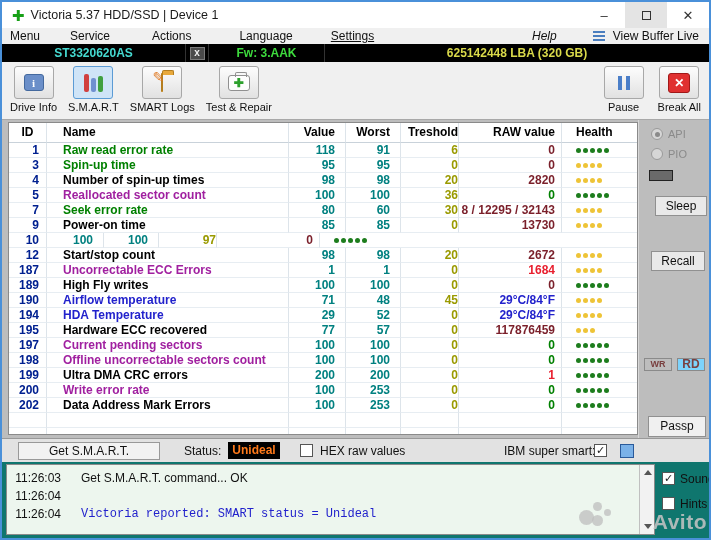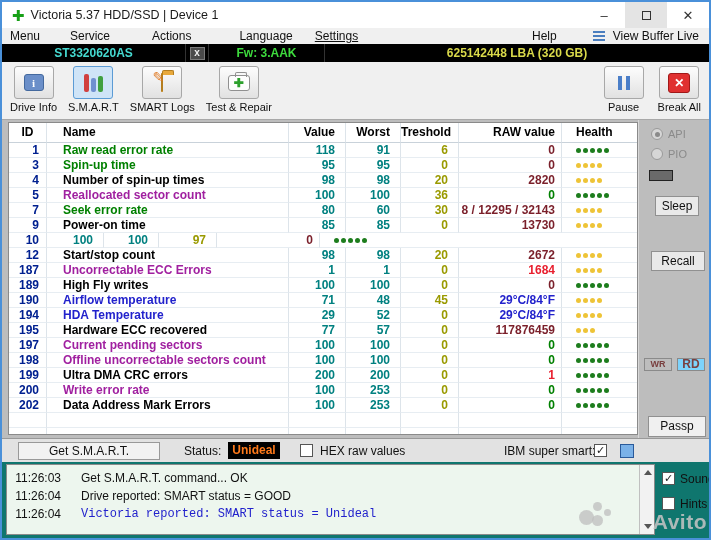--- a/index.html
+++ b/index.html
@@ -17,22 +17,22 @@
   .title-text { font-size: 12.5px; color: #1a1a1a; }
   .win-controls { margin-left: auto; display: flex; height: 100%; }
   .win-btn { width: 42px; height: 100%; display: flex; align-items: center; justify-content: center; font-size: 13px; color: #333; }
   .win-btn.max { background: #e4e4e4; }
   .max-glyph { width: 9px; height: 9px; border: 1px solid #333; display: block; }
 
   
   .menubar { height: 16px; background: #f0f0f0; display: flex; align-items: center; font-size: 12px; color: #111; }
   .menu-item { padding: 0 4px; }
   .mi-menu { margin-left: 4px; } .mi-service { margin-left: 22px; } .mi-actions { margin-left: 34px; }
-  .mi-language { margin-left: 40px; } .mi-settings { margin-left: 14px; text-decoration: underline; }
-  .menu-help { margin-left: auto; padding: 16px 4px; }
+  .mi-language { margin-left: 40px; } .mi-settings { margin-left: 30px; text-decoration: underline; }
+  .menu-help { margin-left: auto; padding: 16px 4px; font-style: italic; }
   .vbl-icon { width: 12px; height: 10px; margin-left: 32px;
     background: repeating-linear-gradient(#4a7ebf 0 2px, transparent 2px 4px); }
   .vbl-label { margin: 0 6px 0 4px; }
 
   
   .infobar { height: 18px; background: #000; display: flex; align-items: stretch; font-size: 12px; font-weight: bold; }
   .info-seg { display: flex; align-items: center; justify-content: center; border-right: 1px solid #333; }
   .seg-model { width: 184px; color: #45d9d0; }
   .seg-serial { width: 157px; color: #e8e8e8; }
   .seg-x { width: 23px; }
@@ -84,41 +84,41 @@
   .table-panel { position: absolute; left: 6px; top: 2px; width: 630px; height: 313px;
     background: #fff; border: 1px solid #8a8a8a; overflow: hidden; font-weight: bold; }
   .t-row { display: flex; height: 15px; line-height: 14px; font-size: 12px; }
   .t-head { height: 20px; line-height: 19px; }
   .t-cell { border-right: 1px solid #dde4ea; border-bottom: 1px solid #e7edf2; overflow: hidden; white-space: nowrap; }
   .t-head .t-cell { border-bottom: 1px solid #c9d2da; color: #000; }
   .c-id     { width: 38px;  text-align: right; padding-right: 7px; color: #002090; }
   .c-name   { width: 242px; text-align: left;  padding-left: 16px; }
   .c-val    { width: 57px;  text-align: right; padding-right: 10px; color: #008080; }
   .c-worst  { width: 55px;  text-align: right; padding-right: 10px; color: #008080; }
-  .c-tresh  { width: 58px;  text-align: right; padding-right: 10px; color: #9a9a00; }
+  .c-tresh  { width: 58px;  text-align: right; color: #9a9a00; }
   .c-raw    { width: 103px; text-align: right; padding-right: 6px; }
   .c-health { flex: 1; padding-left: 14px; display: flex; align-items: center; border-right: none; }
   .t-head .c-id { text-align: center; padding-right: 0; color: #000; }
   .t-head .c-val, .t-head .c-worst, .t-head .c-tresh, .t-head .c-raw { color: #000; }
   .t-head .c-health { padding-left: 14px; }
   .nc-green { color: #008000; } .nc-black { color: #000; } .nc-purple { color: #a020a0; } .nc-blue { color: #2222cc; }
   .rc-maroon { color: #7a1f2a; } .rc-green { color: #008000; } .rc-red { color: #e81f2e; } .rc-blue { color: #2222cc; }
   .dot { display: inline-block; width: 5px; height: 5px; border-radius: 50%; margin-right: 2px; }
   .dc-green .dot { background: #1d7d1d; } .dc-yellow .dot { background: #eec437; }
 
   .right-panel { position: absolute; right: 0; top: 0; width: 71px; height: 318px; background: #bdbdbd;
     border-left: 1px solid #d8d8d8; font-size: 11px; color: #8a8a8a; }
   .radio-row { position: absolute; left: 12px; display: flex; align-items: center; gap: 5px; }
   .radio { width: 12px; height: 12px; border-radius: 50%; background: #d6d6d6; border: 1px solid #9a9a9a;
     display: flex; align-items: center; justify-content: center; }
   .radio.on::after { content: ""; width: 5px; height: 5px; border-radius: 50%; background: #8a8a8a; }
   .led-rect { position: absolute; left: 10px; top: 50px; width: 24px; height: 11px; background: #6a6a6a; border: 1px solid #222; }
   .panel-btn { position: absolute; background: #e9e9e9; border: 1px solid #909090;
     font-size: 12px; color: #111; text-align: center; line-height: 18px; }
-  .btn-sleep  { left: 16px; top: 76px;  width: 44px; height: 20px; }
+  .btn-sleep  { left: 16px; top: 76px;  width: 52px; height: 20px; }
   .btn-recall { left: 12px; top: 131px; width: 54px; height: 20px; }
   .btn-wr { left: 5px;  top: 238px; width: 28px; height: 13px; font-size: 9px; line-height: 11px;
     color: #7a4040; background: #bdbdbd; border: 1px solid #8a8a8a; font-weight: bold; }
   .btn-rd { left: 38px; top: 238px; width: 28px; height: 13px; font-size: 12px; line-height: 11px;
     color: #7a4040; background: #7dd3fc; border: 1px solid #8a8a8a; font-weight: bold; }
   .btn-passp { left: 9px; top: 296px; width: 58px; height: 21px; background: #f0f0f0; }
 
   
   .controlbar { position: relative; height: 24px; background: #e2e2e2; border-top: 1px solid #999; font-size: 12px; color: #111; }
   .btn-get-smart { position: absolute; left: 16px; top: 3px; width: 142px; height: 18px;
@@ -577,21 +577,20 @@
 
   <div class="bottom">
     <div class="log-box">
       <div id="log-lines">
           <div class="log-line" style="top: 6px;">
             <span class="log-time">11:26:03</span>
             <span class="log-text lc-black">Get S.M.A.R.T. command... OK</span>
           </div>
           <div class="log-line" style="top: 24px;">
             <span class="log-time">11:26:04</span>
-            <span class="log-text lc-black">Drive reported: SMART status = GOOD</span>
           </div>
           <div class="log-line" style="top: 42px;">
             <span class="log-time">11:26:04</span>
             <span class="log-text lc-blue">Victoria reported: SMART status = Unideal</span>
           </div>
         </div>
       <div class="log-scroll">
         <span class="arr arr-up"></span>
         <span class="arr arr-down"></span>
       </div>

